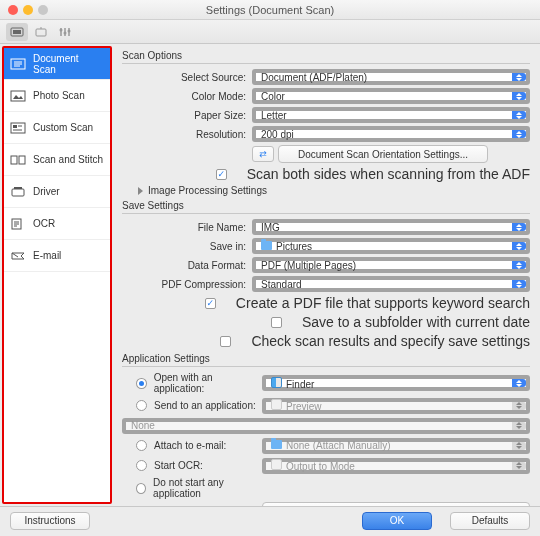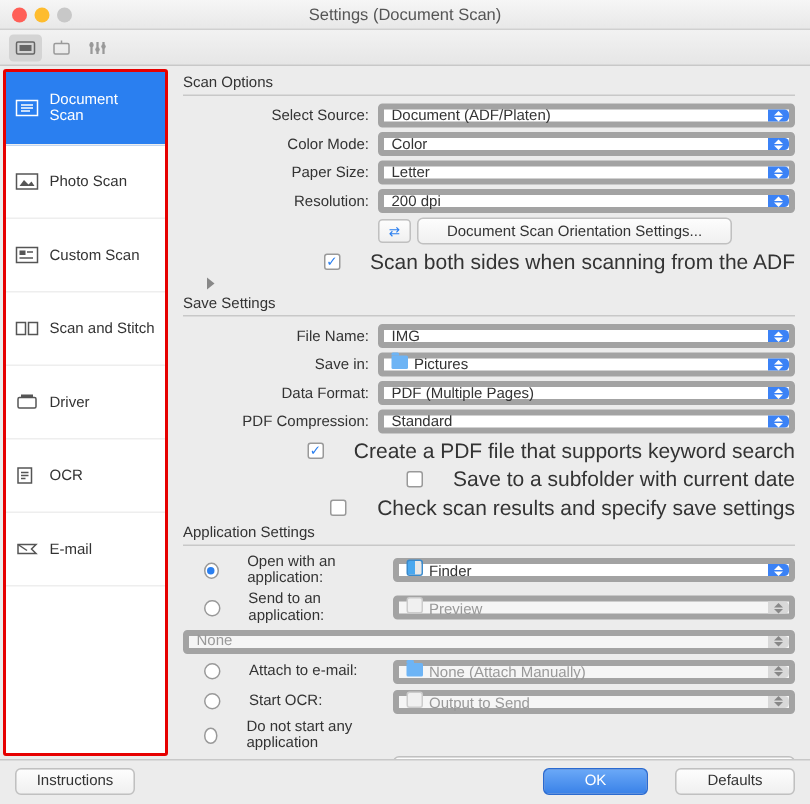--- a/index.html
+++ b/index.html
@@ -49,21 +49,21 @@
   .sidebar {
     width: 110px;
     background: #fff;
     border: 2px solid #e60000;
     border-radius: 2px;
     margin: 2px;
     display: flex;
     flex-direction: column;
   }
   .side-item {
-    height: 49px;
+    height: 32px;
     display: flex;
     align-items: center;
     gap: 7px;
     padding: 0 6px;
     border-bottom: 1px solid #eee;
     font-size: 10px;
     color: #333;
   }
   .side-item.selected { background: #2a7ff0; color: #fff; }
   .side-item .sicon { width: 16px; height: 14px; display: flex; align-items: center; justify-content: center; }
@@ -159,21 +159,21 @@
     border-radius: 2px;
     background: #fff;
     display: flex; align-items: center; justify-content: center;
     font-size: 9px;
     color: #2a7ff0;
   }
   .chkbox.checked::after { content: "✓"; line-height: 1; }
   .radio {
     display: flex;
     align-items: center;
-    gap: 19px;
+    gap: 7px;
     font-size: 10px;
   }
   .radiobox {
     width: 11px; height: 11px;
     border: 1px solid #999;
     border-radius: 50%;
     background: #fff;
     display: flex; align-items: center; justify-content: center;
   }
   .radiobox.checked::after { content: ""; width: 5px; height: 5px; border-radius: 50%; background: #2a7ff0; }
@@ -378,20 +378,21 @@
         <div class="iconbtn">⇄</div>
         <div class="btn wide">Document Scan Orientation Settings...</div>
       </div>
     </div>
     <div class="chk">
       <div class="chkbox checked"></div>
       <span>Scan both sides when scanning from the ADF</span>
     </div>
     <div class="disclosure">
       <span class="tri"></span>
+      <span>Image Processing Settings</span>
     </div>
 
     <div class="section-h">Save Settings</div>
     <div class="row">
       <div class="lbl">File Name:</div>
       <div class="ctrl">
           <div class="select">
             <span>IMG</span>
             <span class="arrow"></span>
           </div>
@@ -490,21 +491,21 @@
     </div>
     <div class="app-row">
       <div class="app-left">
         <div class="radio">
             <div class="radiobox"></div>
             <span>Start OCR:</span>
           </div>
       </div>
       <div class="app-right">
           <div class="select dis">
-            <span><span class="preview-icon"></span><span>Output to Send</span></span>
+            <span><span class="preview-icon"></span><span>Output to Mode</span></span>
             <span class="arrow"></span>
           </div>
         </div>
     </div>
     <div class="app-row">
       <div class="app-left">
         <div class="radio">
             <div class="radiobox"></div>
             <span>Do not start any application</span>
           </div>

